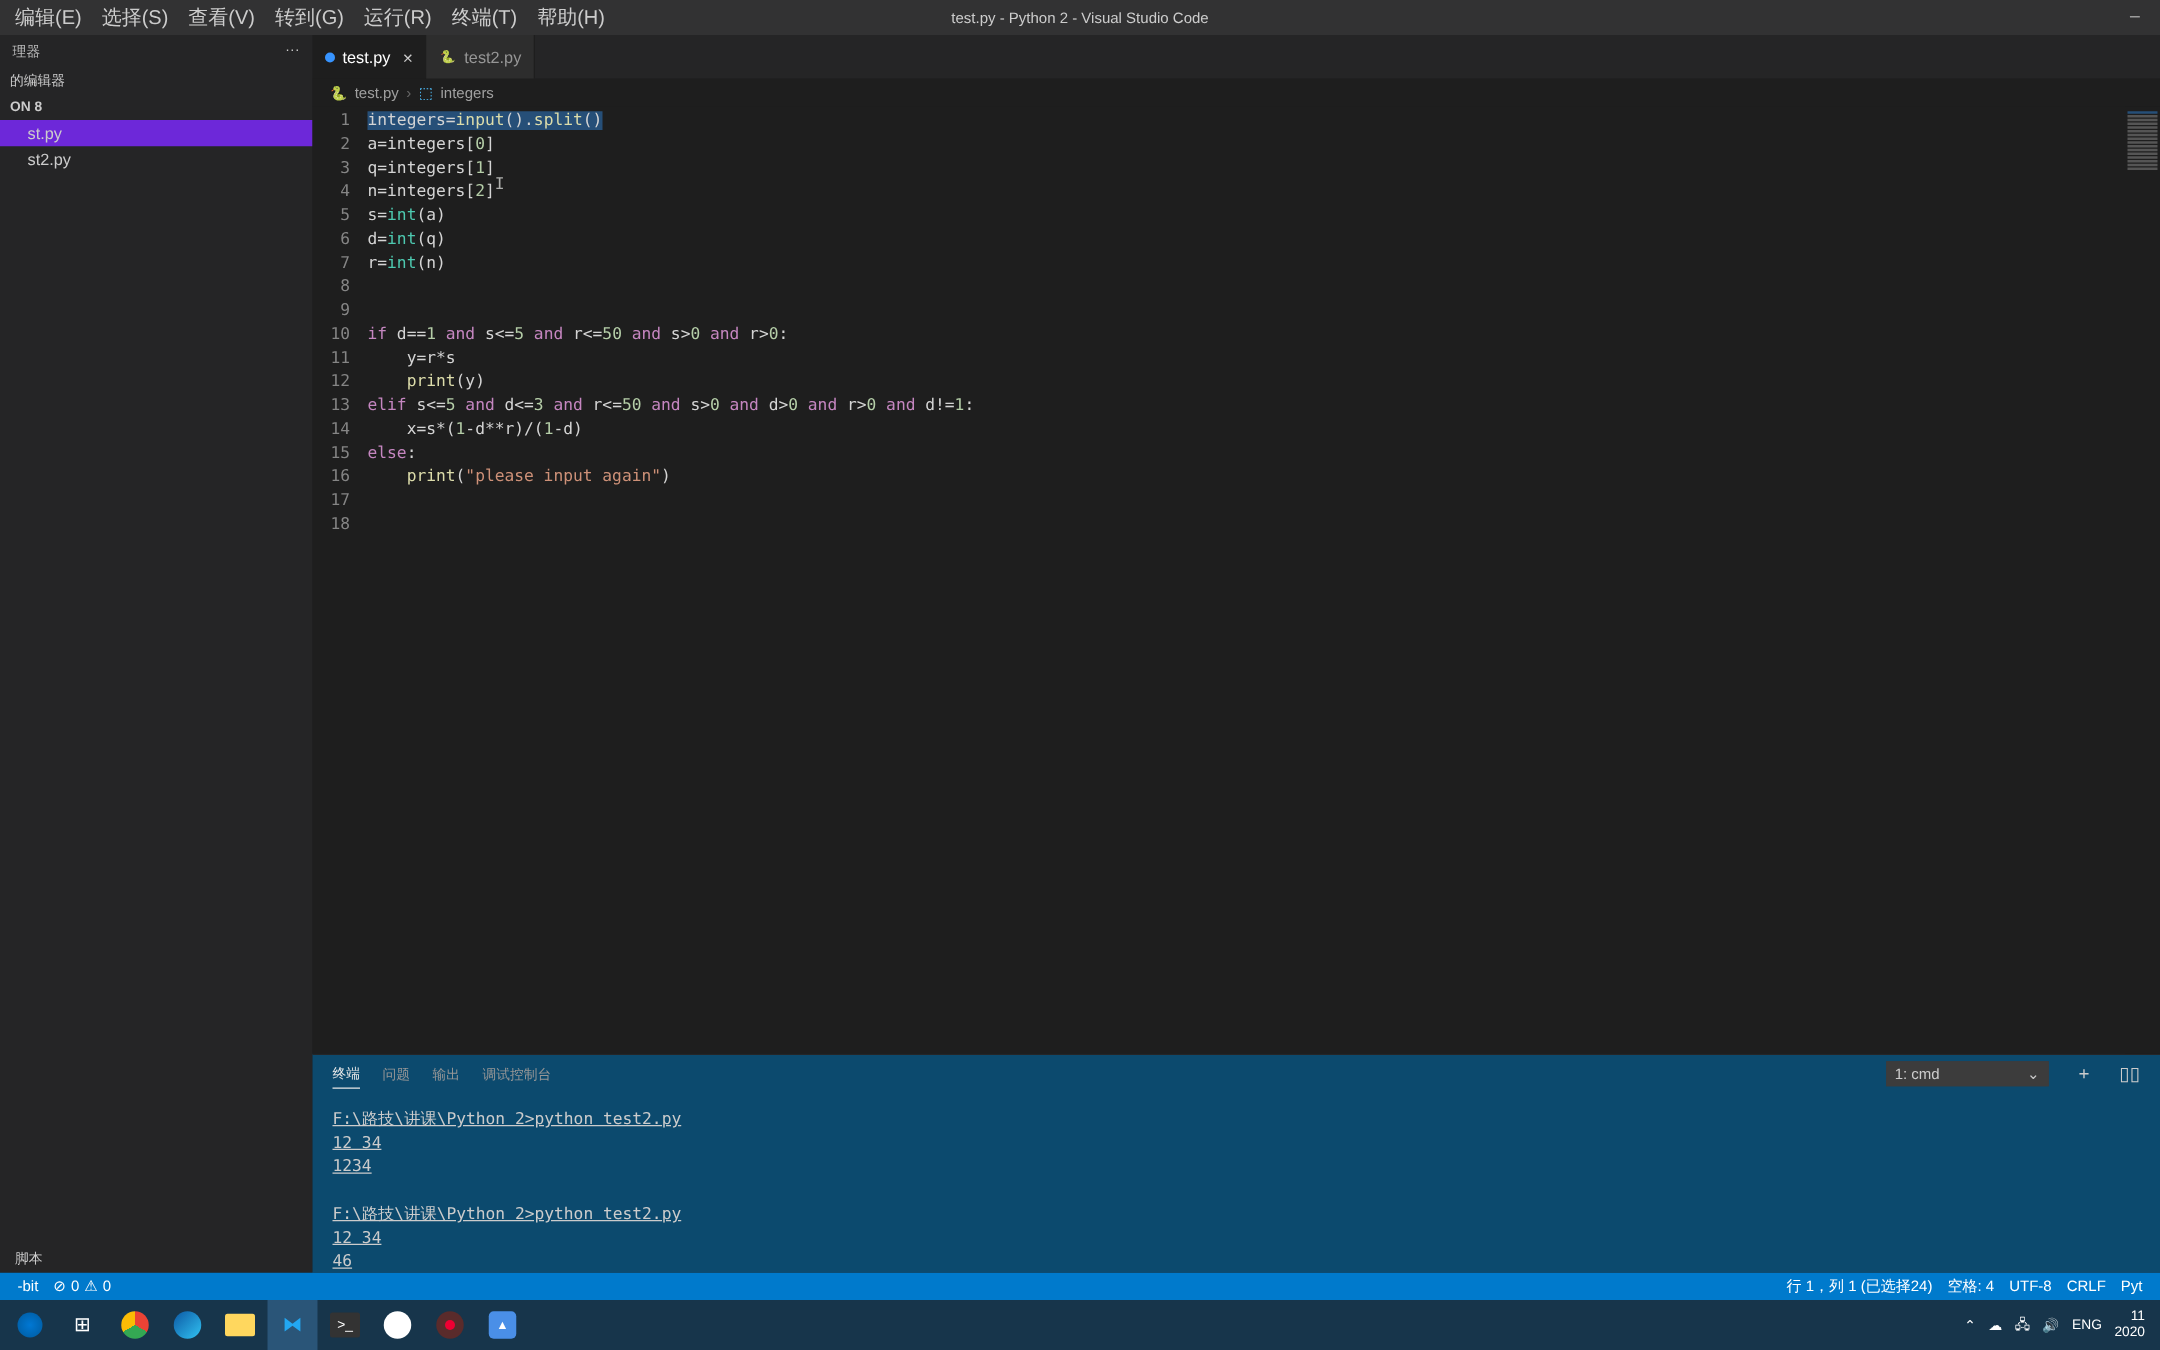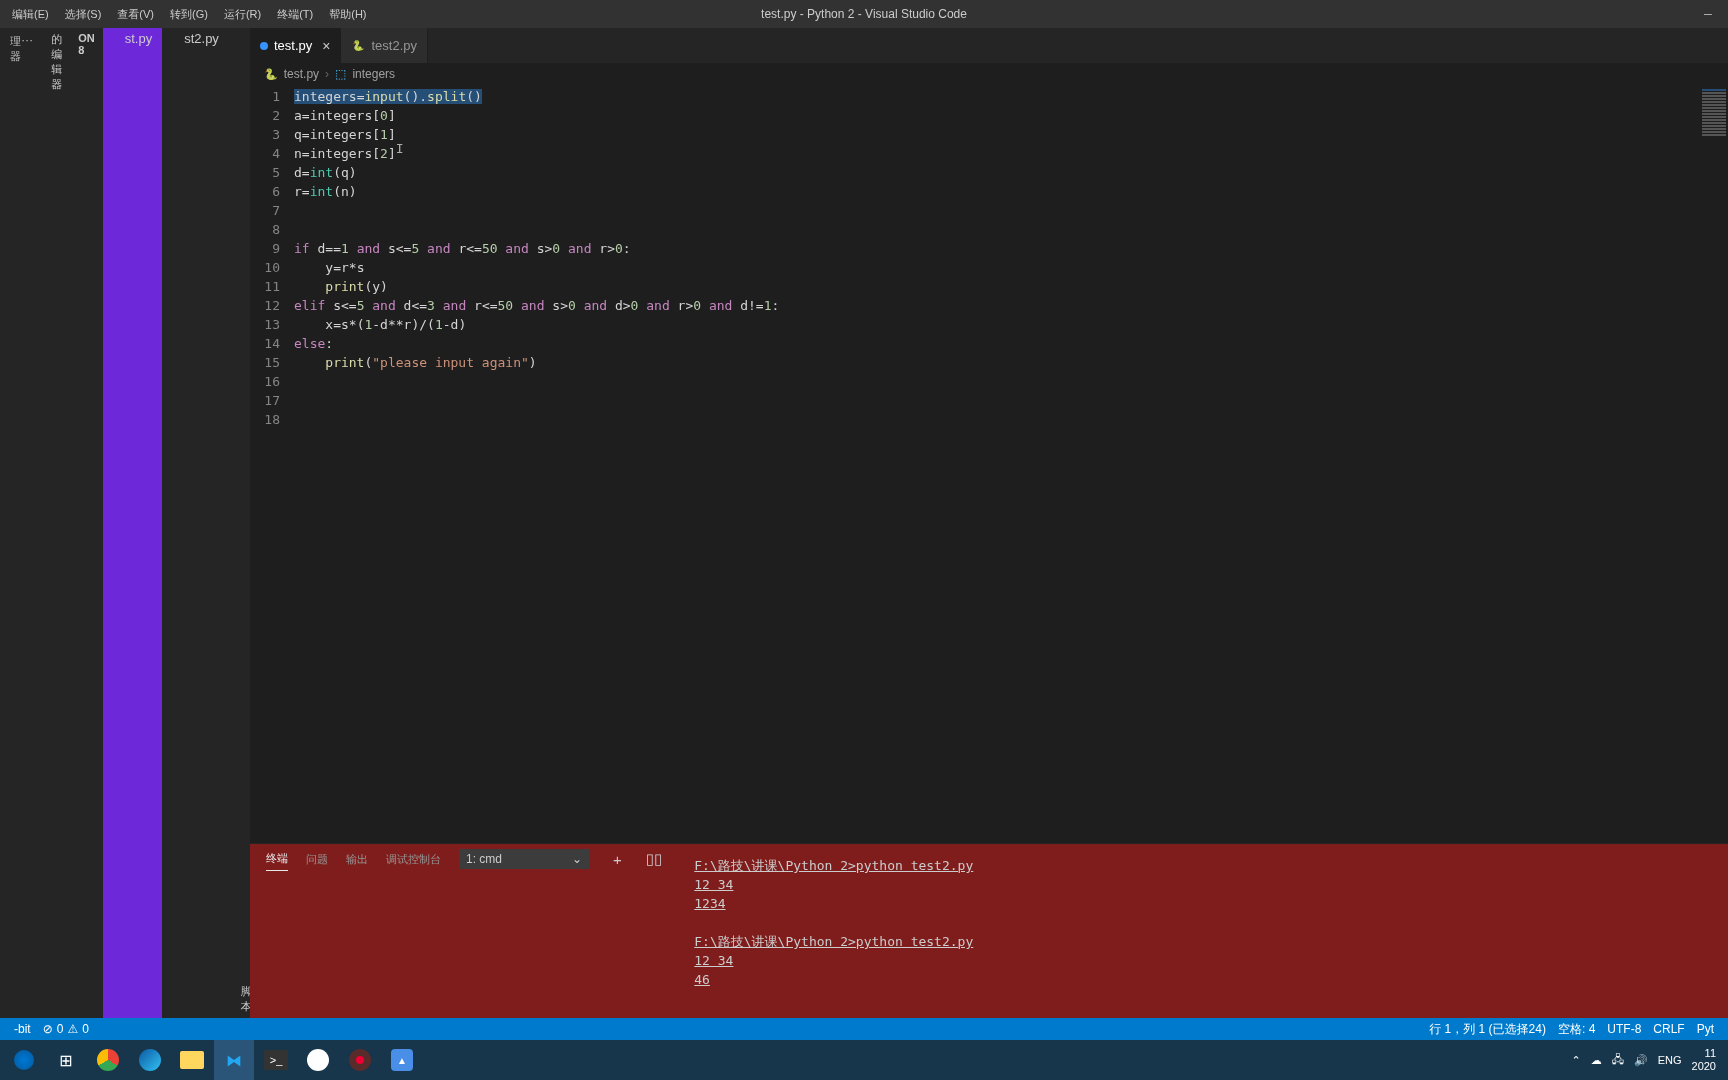--- a/index.html
+++ b/index.html
@@ -14,27 +14,27 @@
   transform-origin: top left;
 }
 .titlebar {
   height: 28px;
   background: #323233;
   display: flex;
   align-items: center;
   position: relative;
 }
 .menu { display: flex; padding-left: 4px; }
-.menu-item { padding: 4px 8px; font-size: 11px; color: #cccccc; cursor: pointer; }
+.menu-item { padding: 4px 8px; font-size: 16px; color: #cccccc; cursor: pointer; }
 .titlebar-center { position:absolute; left:50%; transform:translateX(-50%); font-size:12px; color:#cccccc; }
 .titlebar-right { margin-left:auto; display:flex; }
 .win-btn { width:40px; height:28px; display:flex; align-items:center; justify-content:center; color:#ccc; font-size:11px; }
 
 .main { display:flex; height: calc(100% - 28px - 22px - 40px); }
-.sidebar { width: 250px; background:#252526; display:flex; flex-direction:row; }
+.sidebar { width: 250px; background:#252526; display:flex; flex-direction:column; }
 .sidebar-header { padding:6px 10px 4px; font-size:11px; letter-spacing:0.3px; color:#bbbbbb; display:flex; justify-content:space-between; }
 .sb-more { color:#ccc; }
 .sb-title { font-size:11px; color:#ccc; padding:4px 8px; }
 .sb-section { padding:4px 8px; font-size:11px; font-weight:600; color:#ccc; }
 .sb-file { padding:3px 10px 3px 22px; font-size:13px; color:#ccc; }
 .sb-file.active { background:#6d28d9; }
 .sb-footer { margin-top:auto; padding:4px 0; font-size:11px; color:#ccc;margin-left:12px; }
 
 .editor-area { flex:1; display:flex; flex-direction:column; }
 .tabbar { display:flex; background:#252526; height:35px; }
@@ -62,21 +62,21 @@
 .plain { color:#d4d4d4; }
 .op { color:#d4d4d4; }
 .sel { background:#264f78; }
 .cursor-mark { display:inline-block; position:relative; }
 .cursor-mark::after { content:'I'; position:absolute; color:#aeafad; font-weight:100; }
 
 .minimap { width:28px; background:#1e1e1e; padding:4px 2px; }
 .mm-line { height:2px; background:#555; margin:1px 0; }
 .mm-hl { background:#264f78; height:2px; }
 
-.panel { height:175px; background:#7f1d1d; border-top:1px solid #252526; display:flex; flex-direction:row;justify-content:space-between;}
+.panel { height:175px; background:#0c4a6e; border-top:1px solid #252526; display:flex; flex-direction:column;justify-content:space-between;}
 .panel-tabs { display:flex; align-items:center; padding:0 16px; height:30px; gap:18px; font-size:11px; }
 .ptab { color:#969696; padding:4px 0; cursor:pointer;}
 .ptab.active { color:#e7e7e7; border-bottom:1px solid #e7e7e7;}
 .panel-right { margin-left:auto; display:flex; align-items:center; gap:24px;}
 .term-select { background:#3c3c3c; border:1px solid #3c3c3c; color:#ccc; font-size:12px; padding:2px 6px; width:130px; display:flex; justify-content:space-between; align-items:center;}
 .picon { font-size:15px; color:#ccc; }
 .terminal { flex:1; font-family:Consolas,monospace; font-size:13px; line-height:19px; padding:12px 16px 4px; color:#ccc; overflow:hidden;}
 .termline { height:19px; white-space:pre;text-decoration:underline; }
 
 .statusbar { height:22px; background:#007acc; display:flex; align-items:center; padding:0 8px; font-size:12px; color:#fff;}
@@ -163,20 +163,21 @@
           <div class="ln">15</div>
           <div class="ln">16</div>
         <div class="ln">17</div>
           <div class="ln">18</div>
       </div>
       <div class="code">
 <div class="codeline"><span class="sel"><span class="plain">integers</span><span class="op">=</span><span class="call">input</span><span class="plain">().</span><span class="call">split</span><span class="plain">()</span></span></div>
 <div class="codeline"><span class="plain">a</span><span class="op">=</span><span class="plain">integers[</span><span class="num">0</span><span class="plain">]</span></div>
 <div class="codeline"><span class="plain">q</span><span class="op">=</span><span class="plain">integers[</span><span class="num">1</span><span class="plain">]</span><span class="cursor-mark"></span></div>
 <div class="codeline"><span class="plain">n</span><span class="op">=</span><span class="plain">integers[</span><span class="num">2</span><span class="plain">]</span></div>
+<div class="codeline"><span class="plain">s</span><span class="op">=</span><span class="fn">int</span><span class="plain">(a)</span></div>
 <div class="codeline"><span class="plain">d</span><span class="op">=</span><span class="fn">int</span><span class="plain">(q)</span></div>
 <div class="codeline"><span class="plain">r</span><span class="op">=</span><span class="fn">int</span><span class="plain">(n)</span></div>
 <div class="codeline"></div>
 <div class="codeline"></div>
 <div class="codeline"><span class="kw">if</span><span class="plain"> d</span><span class="op">==</span><span class="num">1</span><span class="plain"> </span><span class="kw">and</span><span class="plain"> s</span><span class="op">&lt;=</span><span class="num">5</span><span class="plain"> </span><span class="kw">and</span><span class="plain"> r</span><span class="op">&lt;=</span><span class="num">50</span><span class="plain"> </span><span class="kw">and</span><span class="plain"> s</span><span class="op">&gt;</span><span class="num">0</span><span class="plain"> </span><span class="kw">and</span><span class="plain"> r</span><span class="op">&gt;</span><span class="num">0</span><span class="plain">:</span></div>
 <div class="codeline"><span class="plain">    y</span><span class="op">=</span><span class="plain">r</span><span class="op">*</span><span class="plain">s</span></div>
 <div class="codeline"><span class="plain">    </span><span class="call">print</span><span class="plain">(y)</span></div>
 <div class="codeline"><span class="kw">elif</span><span class="plain"> s</span><span class="op">&lt;=</span><span class="num">5</span><span class="plain"> </span><span class="kw">and</span><span class="plain"> d</span><span class="op">&lt;=</span><span class="num">3</span><span class="plain"> </span><span class="kw">and</span><span class="plain"> r</span><span class="op">&lt;=</span><span class="num">50</span><span class="plain"> </span><span class="kw">and</span><span class="plain"> s</span><span class="op">&gt;</span><span class="num">0</span><span class="plain"> </span><span class="kw">and</span><span class="plain"> d</span><span class="op">&gt;</span><span class="num">0</span><span class="plain"> </span><span class="kw">and</span><span class="plain"> r</span><span class="op">&gt;</span><span class="num">0</span><span class="plain"> </span><span class="kw">and</span><span class="plain"> d</span><span class="op">!=</span><span class="num">1</span><span class="plain">:</span></div>
 <div class="codeline"><span class="plain">    x</span><span class="op">=</span><span class="plain">s</span><span class="op">*</span><span class="plain">(</span><span class="num">1</span><span class="op">-</span><span class="plain">d</span><span class="op">**</span><span class="plain">r)</span><span class="op">/</span><span class="plain">(</span><span class="num">1</span><span class="op">-</span><span class="plain">d)</span></div>
 <div class="codeline"><span class="kw">else</span><span class="plain">:</span></div>

